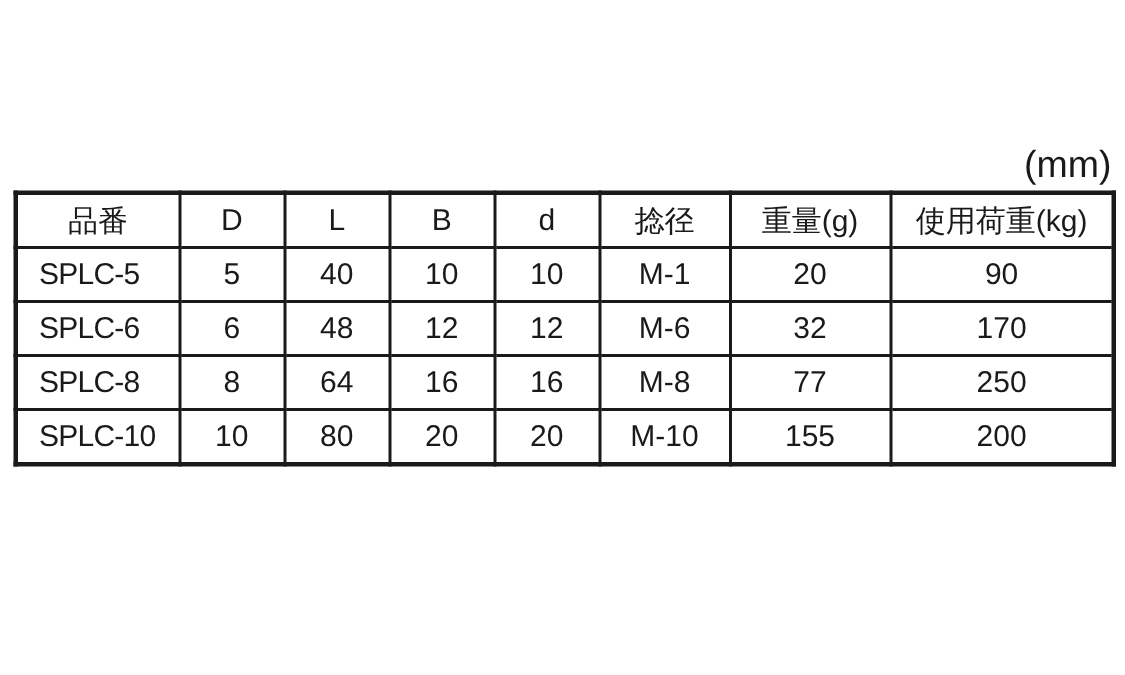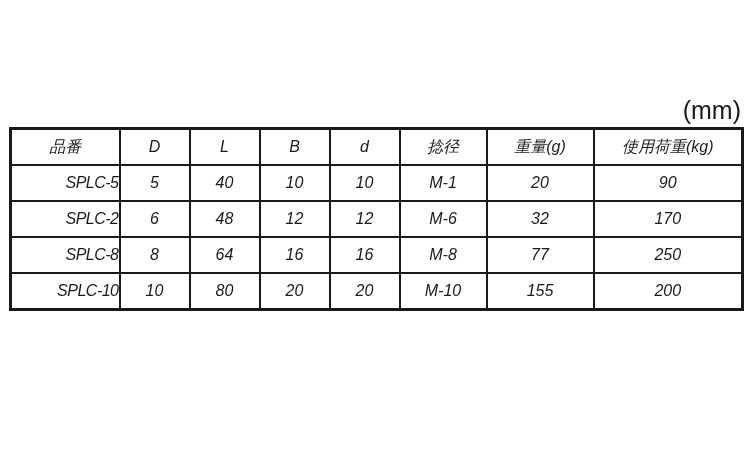--- a/index.html
+++ b/index.html
@@ -31,32 +31,31 @@
     border-collapse: collapse;
     table-layout: fixed;
     border: 3px solid #1a1a1a;
     background: #ffffff;
   }
   .spec-table th,
   .spec-table td {
     border: 2px solid #1a1a1a;
     text-align: center;
     vertical-align: middle;
-    font-size: 16px;
+    font-size: 20px;
     font-weight: normal;
     padding: 0;
     height: 34px;
     white-space: nowrap;
     overflow: hidden;
     color: #1a1a1a;
-    font-style: italic;
   }
   .spec-table td.col-part {
-    text-align: right;
-    padding-left: 4px;
+    text-align: left;
+    padding-left: 14px;
     letter-spacing: -0.5px;
   }
 </style>
 </head>
 <body>
 
 <div class="unit-label">(mm)</div>
 
 <table class="spec-table">
   <colgroup>
@@ -86,21 +85,21 @@
         <td class="col-part">SPLC-5</td>
         <td>5</td>
         <td>40</td>
         <td>10</td>
         <td>10</td>
         <td>M-1</td>
         <td>20</td>
         <td>90</td>
       </tr>
       <tr>
-        <td class="col-part">SPLC-2</td>
+        <td class="col-part">SPLC-6</td>
         <td>6</td>
         <td>48</td>
         <td>12</td>
         <td>12</td>
         <td>M-6</td>
         <td>32</td>
         <td>170</td>
       </tr>
       <tr>
         <td class="col-part">SPLC-8</td>

